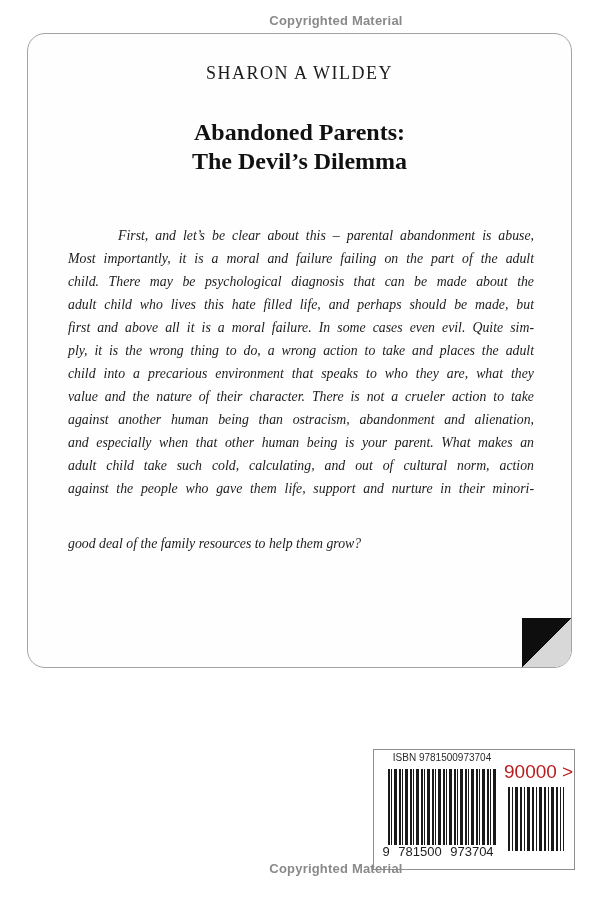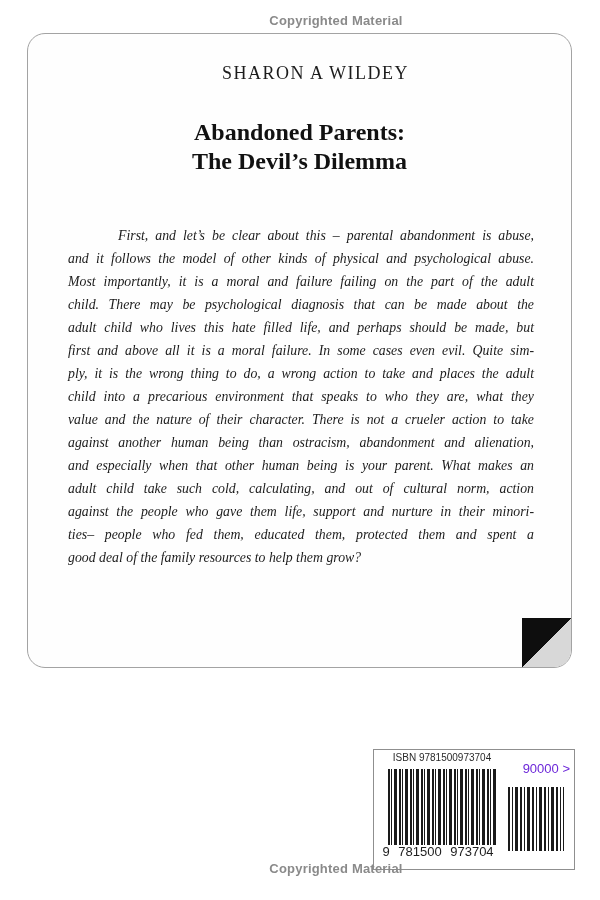--- a/index.html
+++ b/index.html
@@ -28,21 +28,21 @@
     position: absolute;
     left: 27px; top: 33px;
     width: 543px; height: 633px;
     background: #fefefe;
     border: 1px solid #a3a3a3;
     border-radius: 18px;
     overflow: hidden;
   }
   .author-name {
     position: absolute;
-    left: 16px; top: 29px; width: 100%;
+    left: 0; top: 29px; width: 100%;
     text-align: center;
     font-size: 18px;
     letter-spacing: 1.5px;
     color: #1c1c1c;
   }
   .book-title {
     position: absolute;
     left: 0; top: 84px; width: 100%;
     text-align: center;
     font-weight: bold;
@@ -59,21 +59,21 @@
   }
   .pline {
     text-align: justify;
     text-align-last: justify;
     line-height: 23px;
     height: 23px;
     overflow: visible;
     font-style: italic;
   }
   .pline.first { text-indent: 50px; }
-  .pline.last  { text-align-last: left; }
+  .pline.last  { text-align-last: left; margin-top: 32px; }
 
   .corner-curl {
     position: absolute;
     right: -1px; bottom: -1px;
     width: 50px; height: 50px;
     background: linear-gradient(135deg, #0e0e0e 49.8%, #d8d8d8 50%);
     border-bottom-right-radius: 18px;
   }
 
   .barcode-box {
@@ -110,22 +110,22 @@
     text-align: center;
     font-size: 13px;
     color: #1e1e1e;
     word-spacing: 5px;
     white-space: nowrap;
   }
   .price-code {
     position: absolute;
     left: 130px; top: 11px; width: 66px;
     text-align: right;
-    font-size: 13px;
-    color: #6d28d9;
+    font-size: 19px;
+    color: #b91c1c;
     white-space: nowrap;
   }
   .supp-bars {
     position: absolute;
     left: 134px; top: 37px;
     width: 56px; height: 64px;
     background: repeating-linear-gradient(90deg,
       #1a1a1a 0px, #1a1a1a 2px,
       #ffffff 2px, #ffffff 4px,
       #1a1a1a 4px, #1a1a1a 5px,
@@ -143,33 +143,31 @@
 
   <div class="author-name">SHARON A WILDEY</div>
 
   <div class="book-title">
     <div>Abandoned Parents:</div>
     <div>The Devil’s Dilemma</div>
   </div>
 
   <div class="back-blurb">
     <div class="pline first">First, and let’s be clear about this – parental abandonment is abuse,</div>
-    <div class="pline">and it follows the model of other kinds of physical and psychological abuse.</div>
     <div class="pline">Most importantly, it is a moral and failure failing on the part of the adult</div>
     <div class="pline">child.  There may be psychological diagnosis that can be made about the</div>
     <div class="pline">adult child who lives this hate filled life, and perhaps should be made, but</div>
     <div class="pline">first and above all it is a moral failure. In some cases even evil.  Quite sim-</div>
     <div class="pline">ply, it is the wrong thing to do, a wrong action to take and places the adult</div>
     <div class="pline">child into a precarious environment that speaks to who they are, what they</div>
     <div class="pline">value and the nature of their character.  There is not a crueler action to take</div>
     <div class="pline">against another human being than ostracism, abandonment and alienation,</div>
     <div class="pline">and especially when that other human being is your parent.  What makes an</div>
     <div class="pline">adult child take such cold, calculating, and out of cultural norm, action</div>
     <div class="pline">against the people who gave them life, support and nurture in their minori-</div>
-    <div class="pline">ties– people who fed them, educated them, protected them and spent a</div>
     <div class="pline last">good deal of the family resources to help them grow?</div>
   </div>
 
   <div class="corner-curl"></div>
 </div>
 
 <div class="barcode-box">
   <div class="isbn-top">ISBN 9781500973704</div>
   <div class="main-bars"></div>
   <div class="isbn-bottom">9 781500 973704</div>

